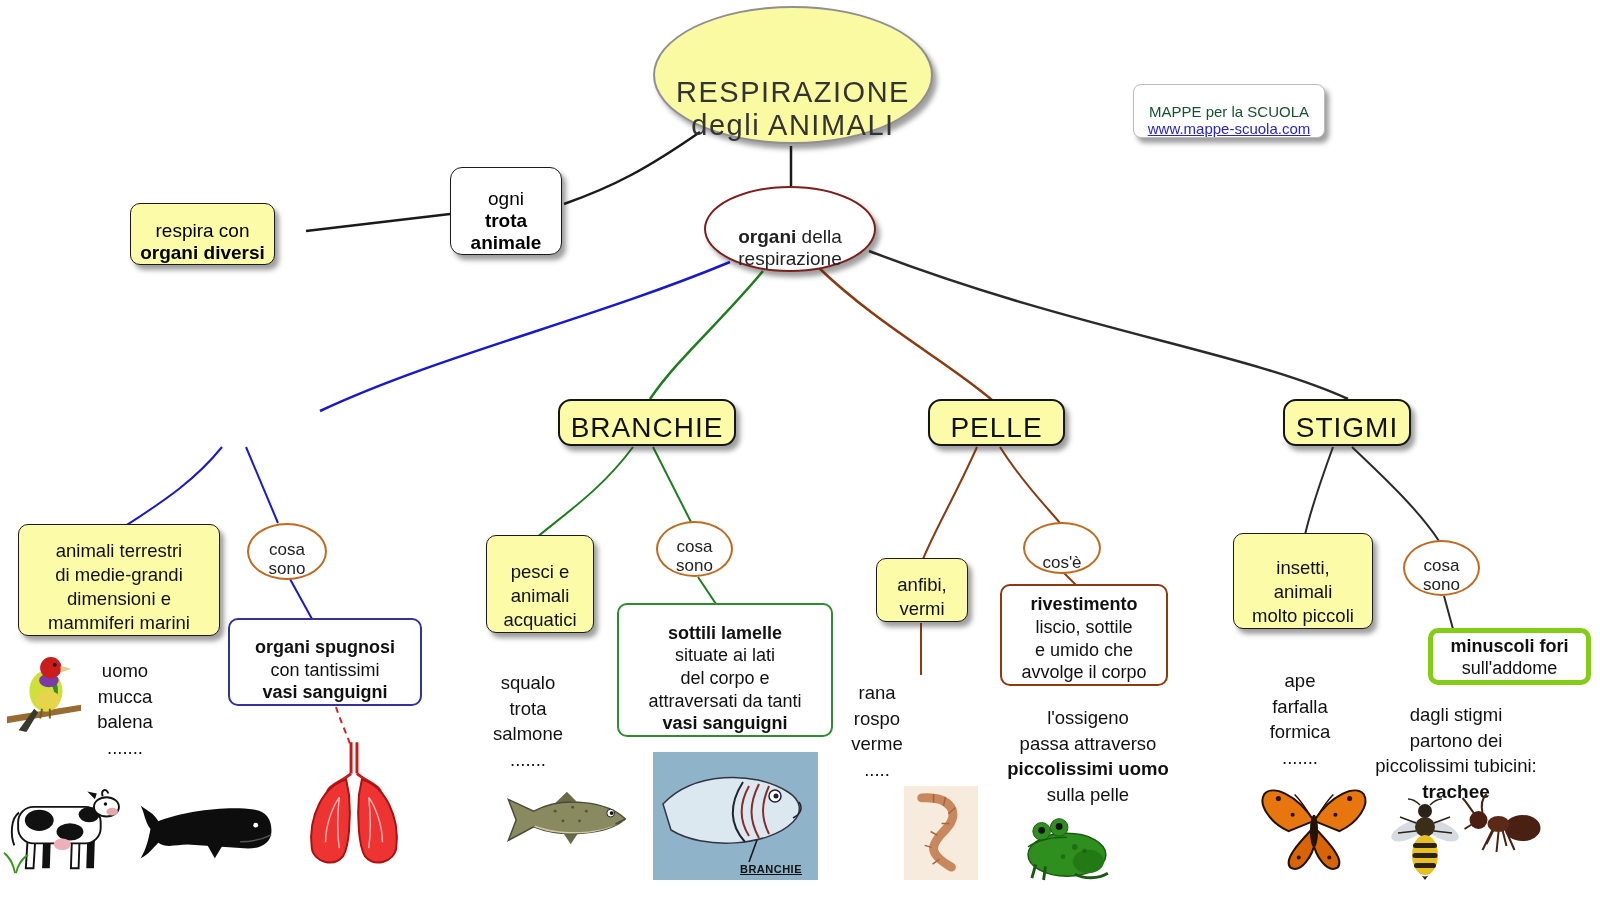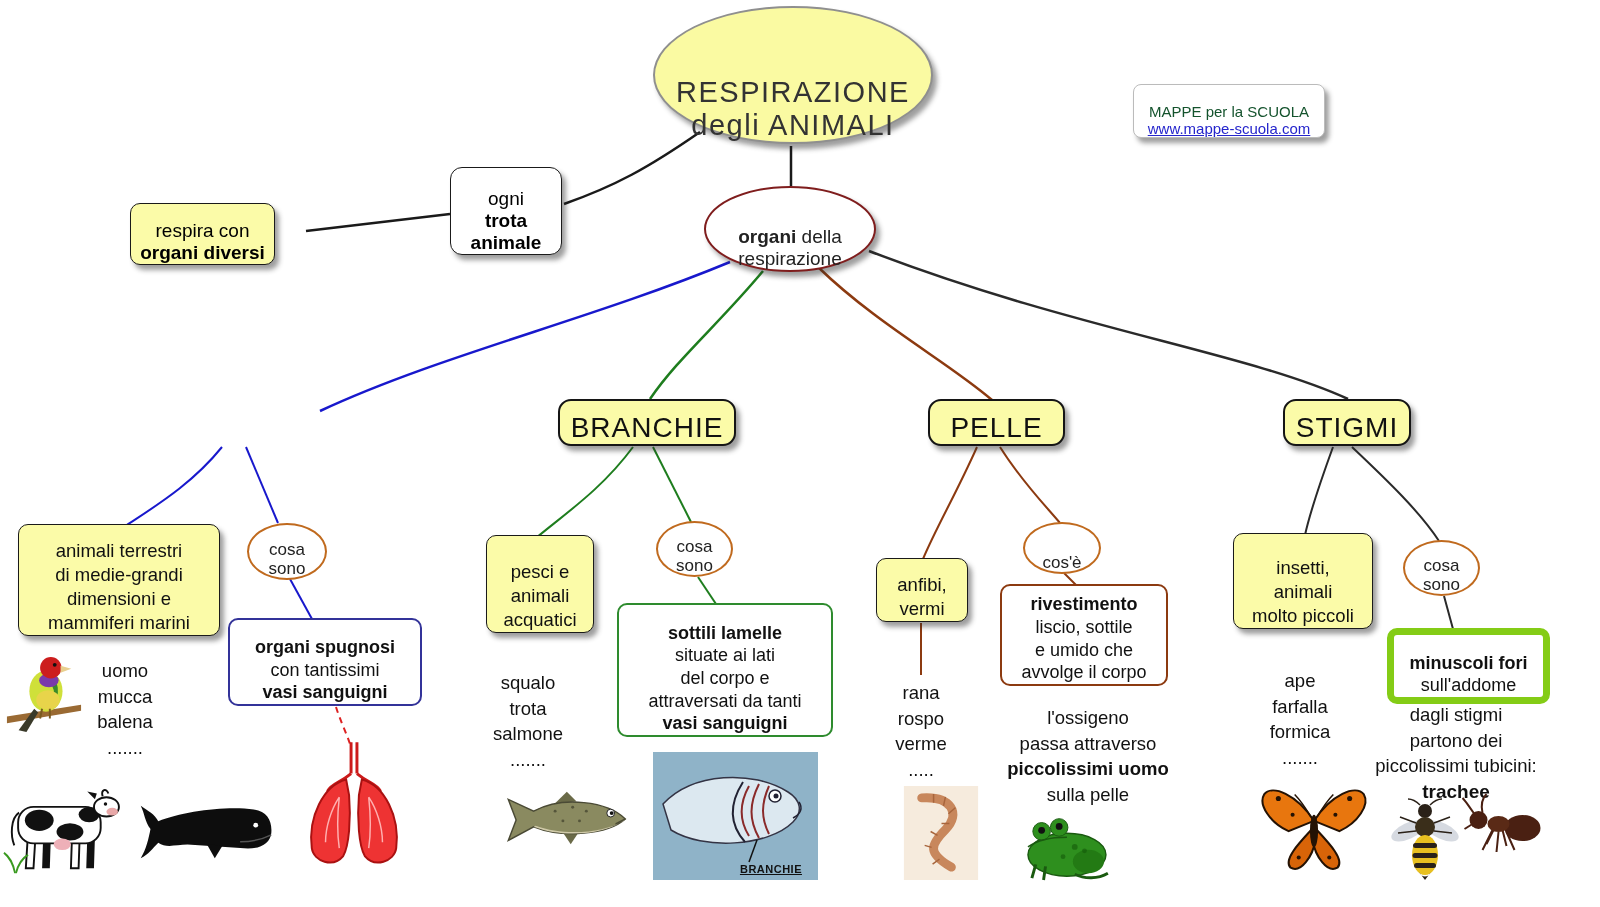--- a/index.html
+++ b/index.html
@@ -127,21 +127,21 @@
     <div class="b">vasi sanguigni</div>
   </div>
 
   <div class="abs flexc yellow shadow who" style="left:876px;top:558px;width:92px;height:64px">
     <div>anfibi,</div>
     <div>vermi</div>
   </div>
   <div class="abs flexc qe" style="left:1023px;top:522px;width:78px;height:52px">
     <div>cos'è</div>
   </div>
-  <div class="abs ex" style="left:856px;top:680px;width:130px">
+  <div class="abs ex" style="left:812px;top:680px;width:130px">
     <div>rana</div>
     <div>rospo</div>
     <div>verme</div>
     <div>.....</div>
   </div>
   <div class="abs flexc defbox" style="left:1000px;top:584px;width:168px;height:102px;border:2px solid #8c3a10">
     <div class="b">rivestimento</div>
     <div>liscio, sottile</div>
     <div>e umido che</div>
     <div>avvolge il corpo</div>
@@ -161,21 +161,21 @@
   <div class="abs flexc qe" style="left:1403px;top:540px;width:77px;height:56px">
     <div>cosa</div>
     <div>sono</div>
   </div>
   <div class="abs ex" style="left:1235px;top:668px;width:130px">
     <div>ape</div>
     <div>farfalla</div>
     <div>formica</div>
     <div>.......</div>
   </div>
-  <div class="abs flexc defbox" style="left:1387px;top:628px;width:163px;height:76px;border:7px solid #84cc16">
+  <div class="abs flexc defbox" style="left:1428px;top:628px;width:163px;height:57px;border:5px solid #84cc16">
     <div class="b">minuscoli fori</div>
     <div>sull'addome</div>
   </div>
   <div class="abs ex" style="left:1360px;top:702px;width:192px">
     <div>dagli stigmi</div>
     <div>partono dei</div>
     <div>piccolissimi tubicini:</div>
     <div class="b" style="font-size:19px">trachee</div>
   </div>
 

